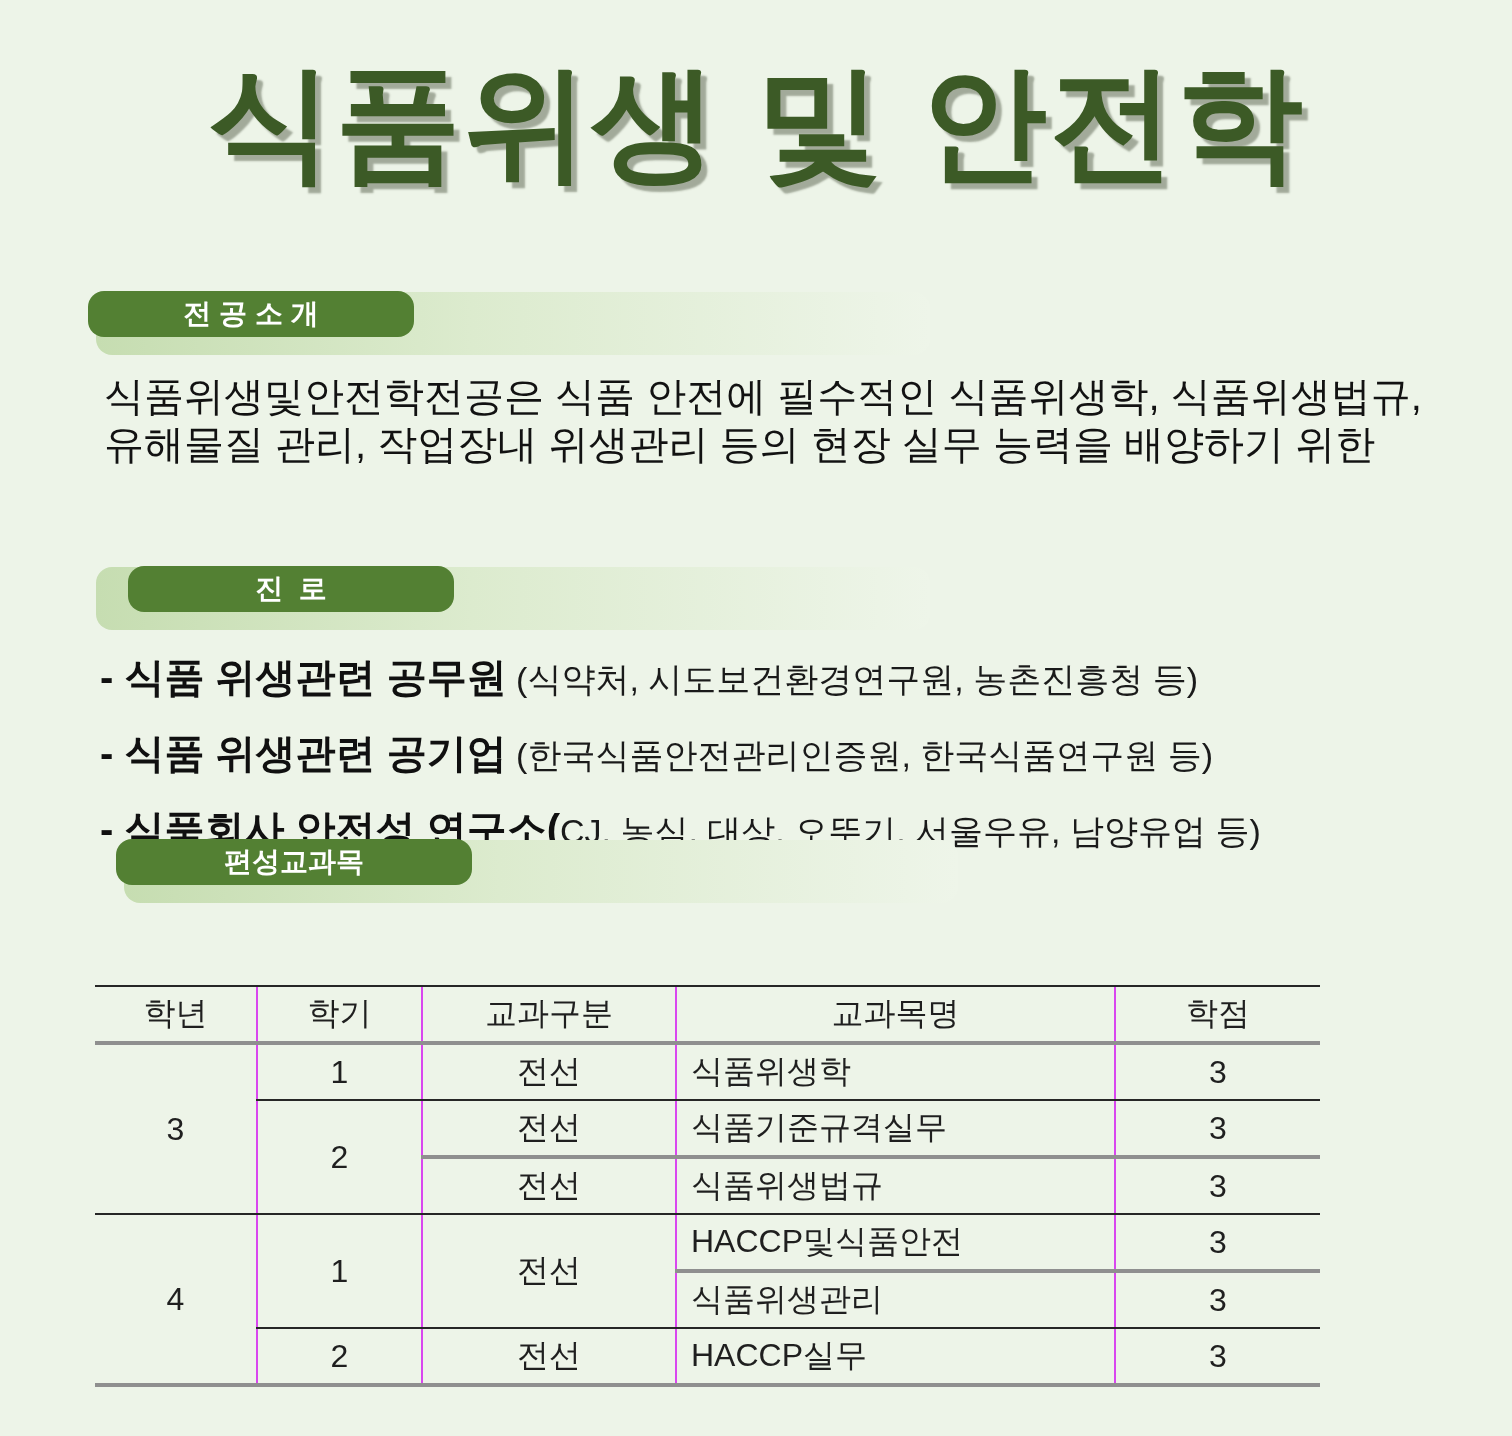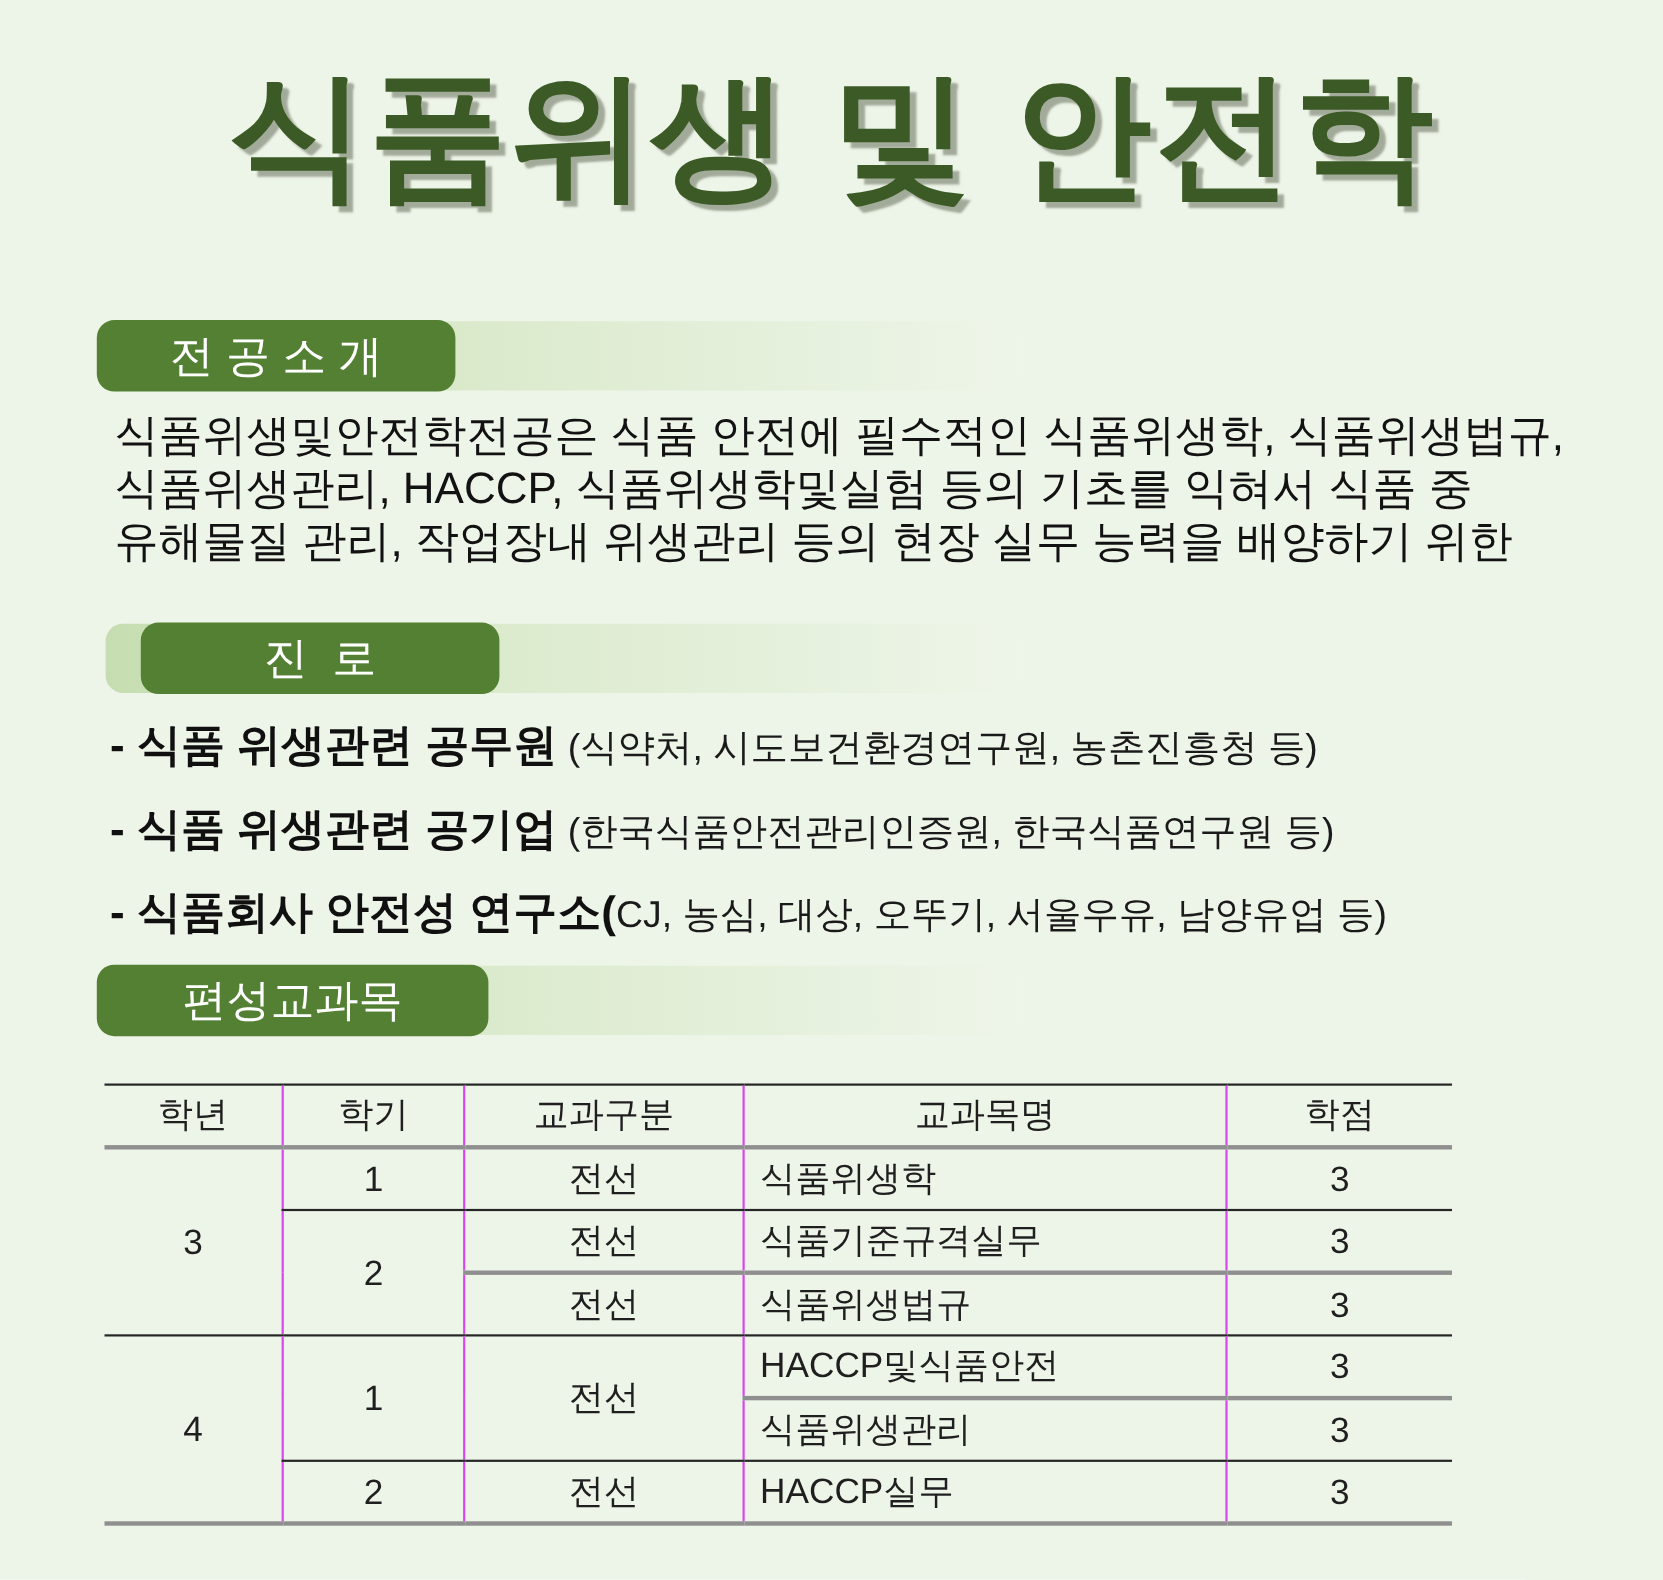--- a/index.html
+++ b/index.html
@@ -19,25 +19,25 @@
     text-shadow:6px 6px 2px rgba(70,80,60,.45);
     white-space:nowrap;
   }
   .sec-head{position:absolute;left:88px;height:65px;width:900px;}
   .head-bar{
     position:absolute;left:8px;top:1px;height:63px;width:834px;
     border-radius:16px;
     background:linear-gradient(90deg,#c6ddb1 0%,#dcebce 45%,#eef5e9 100%);
   }
   .head-box{
-    position:absolute;left:0;top:0;height:65px;
+    position:absolute;left:0;top:0;height:46px;
     border-radius:16px;
     background:#538033;
     color:#ffffff;
-    font-size:40px;font-weight:400;
+    font-size:28px;font-weight:700;
     display:flex;align-items:center;justify-content:center;
     white-space:pre;
   }
   .w-intro{width:326px;}
   .w-career{width:326px;margin-left:40px;}
   .w-curr{width:356px;}
 
   .intro-text{
     position:absolute;left:104px;top:372px;width:1340px;
     font-size:40px;line-height:48px;color:#121212;
@@ -79,42 +79,41 @@
 
   <div class="page-title">식품위생 및 안전학</div>
 
   <div class="sec-head" style="top:291px;">
     <div class="head-bar"></div>
     <div class="head-box w-intro">전 공 소 개</div>
   </div>
 
   <div class="intro-text">
     <div>식품위생및안전학전공은 식품 안전에 필수적인 식품위생학, 식품위생법규,</div>
-    <div>식품위생관리, HACCP, 식품위생학및실험 등의 기초를 익혀서 식품 중</div>
     <div>유해물질 관리, 작업장내 위생관리 등의 현장 실무 능력을 배양하기 위한</div>
   </div>
 
   <div class="sec-head" style="top:566px;">
     <div class="head-bar"></div>
     <div class="head-box w-career">진  로</div>
   </div>
 
   <div class="career-list">
     <div class="career-item">
       <b>- 식품 위생관련 공무원</b><span> (식약처, 시도보건환경연구원, 농촌진흥청 등)</span>
     </div>
     <div class="career-item">
       <b>- 식품 위생관련 공기업</b><span> (한국식품안전관리인증원, 한국식품연구원 등)</span>
     </div>
     <div class="career-item">
       <b>- 식품회사 안전성 연구소(</b><span>CJ, 농심, 대상, 오뚜기, 서울우유, 남양유업 등)</span>
     </div>
   </div>
 
-  <div class="sec-head" style="top:877px;">
+  <div class="sec-head" style="top:839px;margin-left:28px;">
     <div class="head-bar"></div>
     <div class="head-box w-curr">편성교과목</div>
   </div>
 
   <table class="curriculum-table">
     <colgroup>
       <col class="col-year">
         <col class="col-sem">
         <col class="col-type">
         <col class="col-course">

